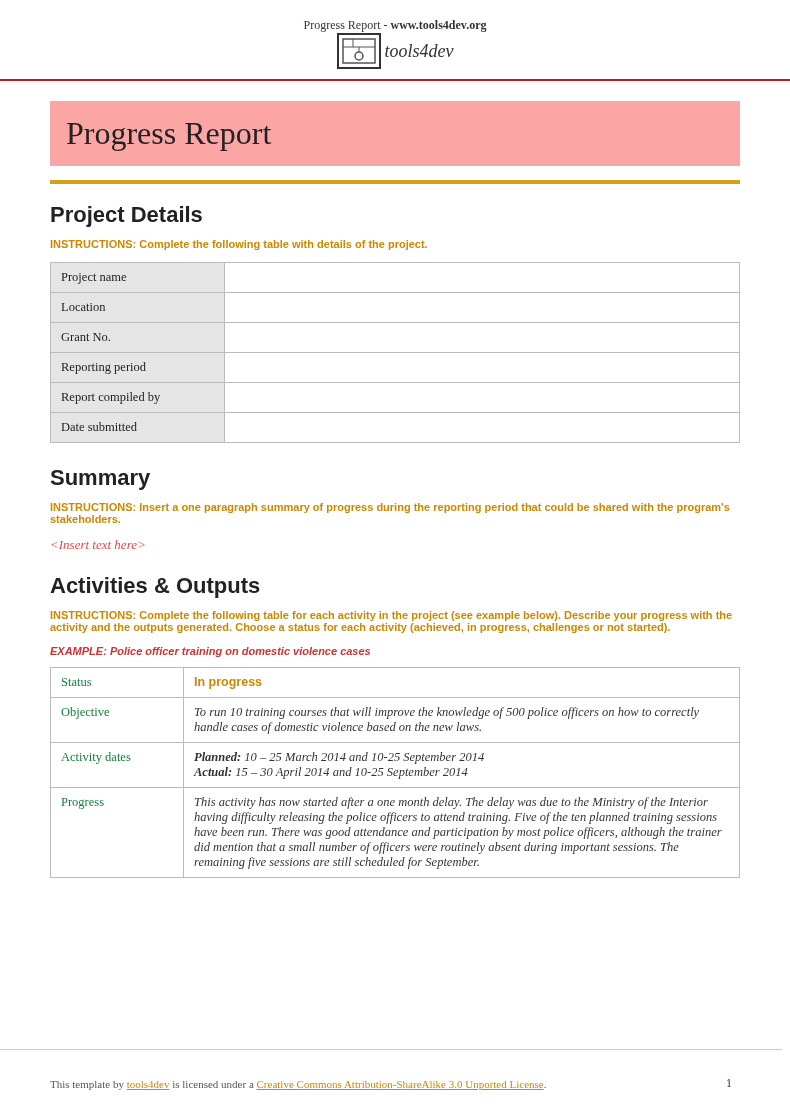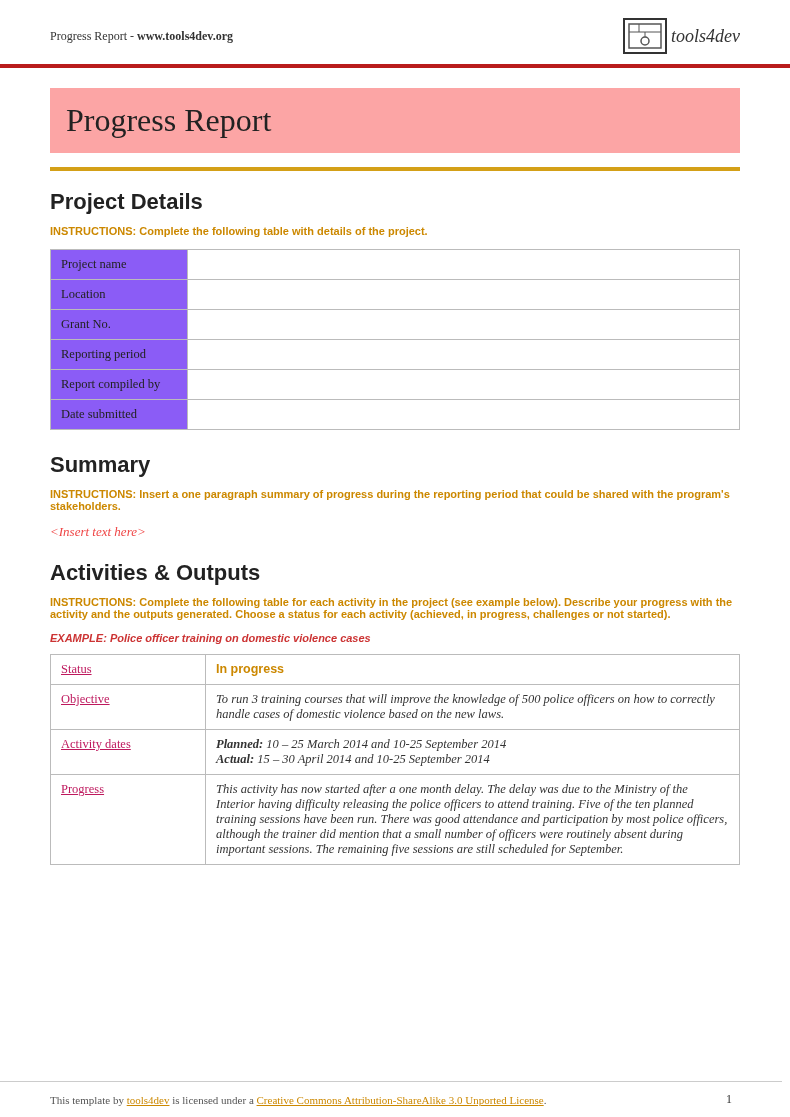--- a/index.html
+++ b/index.html
@@ -19,22 +19,23 @@
       padding: 0;
       position: relative;
     }
 
     
     .header {
       display: flex;
       justify-content: space-between;
       align-items: center;
       padding: 18px 50px 10px 50px;
-      border-bottom: 4px solid #b91c1c;
+      border-bottom: 2px solid #b91c1c;
       margin-bottom: 0;
+      flex-direction: column;
     }
     .header-left {
       font-size: 12px;
       color: #333;
     }
     .header-left strong {
       font-weight: bold;
     }
     .header-logo {
       display: flex;
@@ -106,24 +107,24 @@
       border-collapse: collapse;
       margin-bottom: 22px;
       font-size: 12.5px;
     }
     .details-table td {
       border: 1px solid #bbb;
       padding: 7px 10px;
       vertical-align: top;
     }
     .details-table td:first-child {
-      width: 137px;
+      width: 174px;
       font-weight: normal;
       color: #222;
-      background: #8b5cf6;
+      background: #e5e5e5;
     }
     .details-table td:last-child {
       color: #555;
       font-style: italic;
     }
 
     
     .summary-section {
       margin-bottom: 20px;
     }
@@ -153,24 +154,23 @@
       border-collapse: collapse;
       font-size: 12.5px;
       margin-bottom: 10px;
     }
     .activity-table td {
       border: 1px solid #bbb;
       padding: 7px 10px;
       vertical-align: top;
     }
     .activity-table td:first-child {
-      width: 155px;
+      width: 133px;
       font-weight: normal;
-      color: #be185d;
-      text-decoration: underline;
+      color: #15803d;
     }
     .status-inprogress {
       color: #cc8800;
       font-weight: bold;
       font-family: Arial, sans-serif;
     }
     .activity-italic {
       font-style: italic;
       color: #333;
     }
@@ -183,21 +183,21 @@
       font-style: italic;
     }
 
     
     .footer {
       position: absolute;
       bottom: 0;
       left: 0;
       right: 8px;
       border-top: 1px solid #ccc;
-      padding: 10px 50px;
+      padding: 26px 50px;
       display: flex;
       justify-content: space-between;
       align-items: center;
       font-size: 11px;
       color: #555;
     }
     .footer a {
       color: #cc8800;
       text-decoration: underline;
     }
@@ -280,21 +280,21 @@
       <div class="instructions">INSTRUCTIONS: Complete the following table for each activity in the project (see example below). Describe your progress with the activity and the outputs generated. Choose a status for each activity (achieved, in progress, challenges or not started).</div>
       <div class="example-heading">EXAMPLE: Police officer training on domestic violence cases</div>
       <table class="activity-table">
         <tbody id="activity-tbody">
             <tr>
               <td>Status</td>
               <td><span class="status-inprogress">In progress</span></td>
             </tr>
             <tr>
               <td>Objective</td>
-              <td><span class="activity-italic">To run 3 training courses that will improve the knowledge of 500 police officers on how to correctly handle cases of domestic violence based on the new laws.</span></td>
+              <td><span class="activity-italic">To run 10 training courses that will improve the knowledge of 500 police officers on how to correctly handle cases of domestic violence based on the new laws.</span></td>
             </tr>
             <tr>
               <td>Activity dates</td>
               <td>
       <div class="activity-italic"><span class="planned-label">Planned:</span> 10 – 25 March 2014 and 10-25 September 2014</div>
       <div class="activity-italic"><span class="actual-label">Actual:</span> 15 – 30 April 2014 and 10-25 September 2014</div>
     </td>
             </tr>
             <tr>
               <td>Progress</td>

